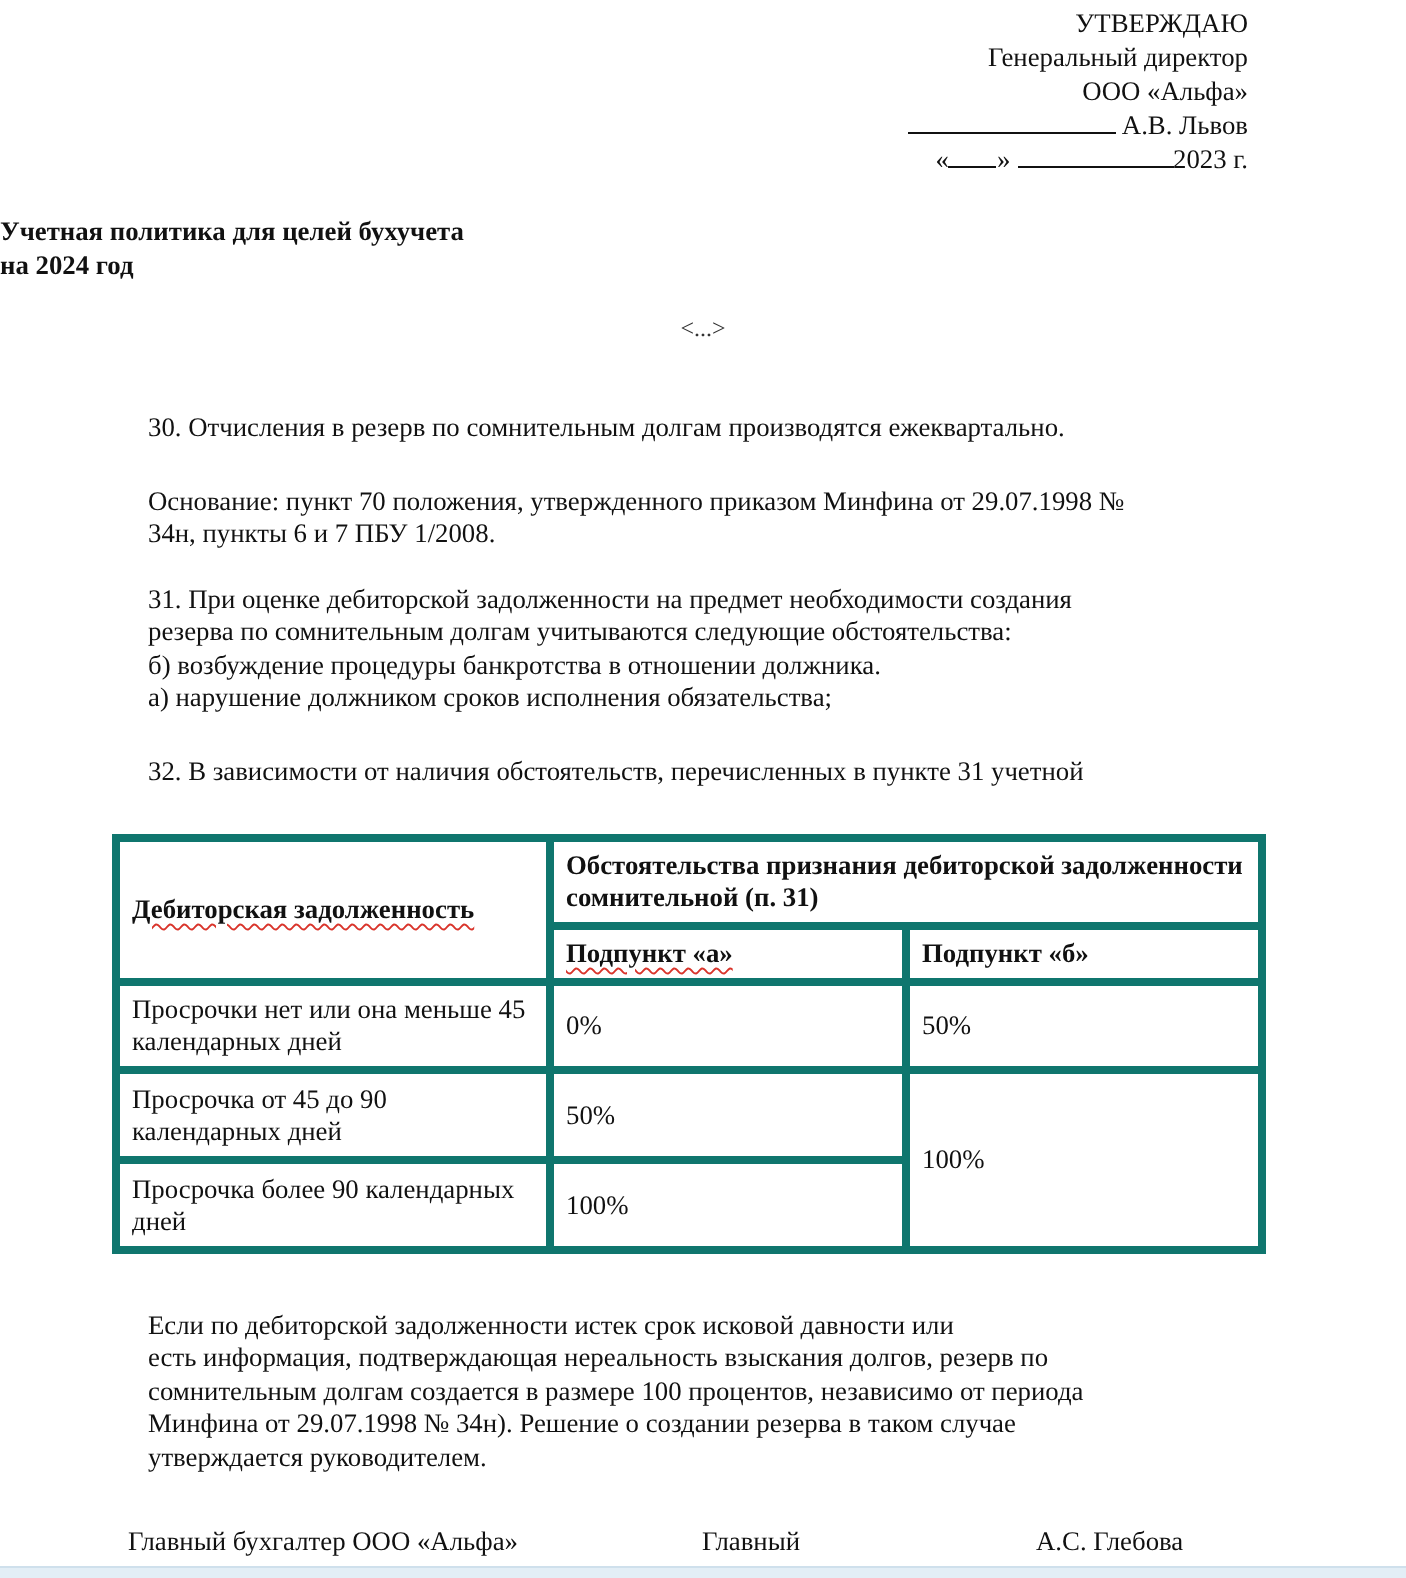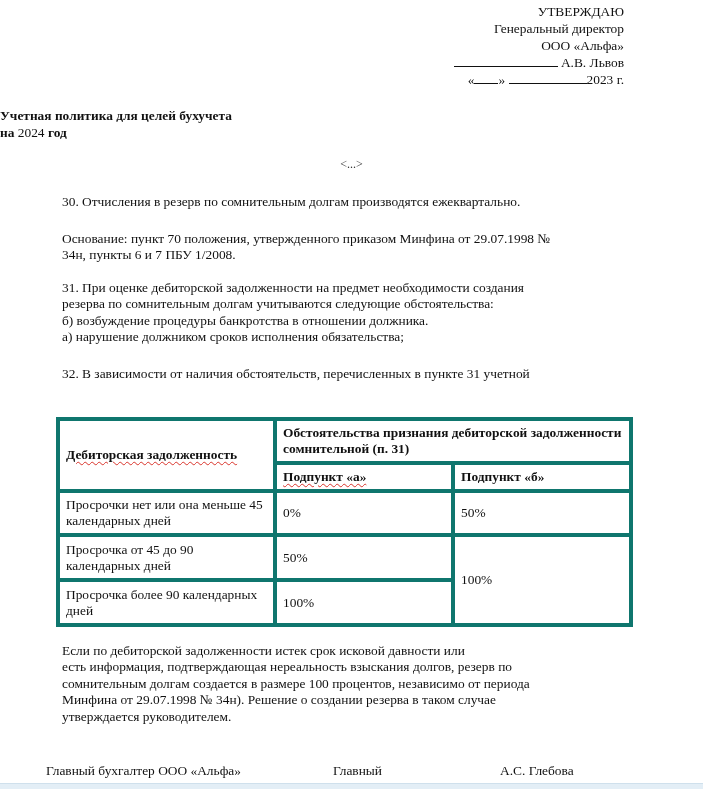--- a/index.html
+++ b/index.html
@@ -9,38 +9,38 @@
     font-family: "Liberation Serif", "DejaVu Serif", serif;
     font-size: 13.4px; line-height: 16px;
   }
   .page { position: absolute; left: 0; top: 0; width: 703px; height: 583px; background: #fff; }
   .bottom-band { position: absolute; left: 0; top: 783px; width: 703px; height: 6px; background: #e3eef6; border-top: 1px solid #cfe0ec; }
 
   .approve { position: absolute; right: 79px; top: 3px; text-align: right; line-height: 17px; }
   .approve .uline { display: inline-block; border-bottom: 1px solid #111; height: 12px; vertical-align: baseline; }
 
   .title { position: absolute; left: 0; width: 703px; top: 107px; text-align: left; font-weight: bold; line-height: 17px; }
-  .title .year { font-weight: normal; }
+  .title .year { font-weight: bold; }
   .ellipsis { position: absolute; left: 0; width: 703px; top: 156px; text-align: center; font-size: 12px; color: #333; }
 
-  .para { position: absolute; left: 62px; width: 570px; margin: 0; line-height: 16.4px; }
+  .para { position: absolute; left: 62px; width: 570px; margin: 12px; line-height: 16.4px; }
   .spell { text-decoration: underline wavy #d9342b; text-decoration-thickness: 1px; text-underline-offset: 2px; }
 
   table.reserve {
     position: absolute; left: 56px; top: 417px; width: 573px; height: 206px;
     border-collapse: collapse; table-layout: fixed;
   }
   table.reserve td, table.reserve th {
     border: 4px solid #0f766e; padding: 0 6px; text-align: left; vertical-align: middle;
     font-size: 13.4px; line-height: 16px;
   }
   table.reserve th { font-weight: bold; }
   table.reserve { border-right: 2px solid #777; border-bottom: 2px solid #777; }
 
-  .sign { position: absolute; top: 763px; left: 46px; width: 540px; height: 17px; }
+  .sign { position: absolute; top: 763px; left: 64px; width: 540px; height: 17px; }
   .sign span { position: absolute; top: 0; white-space: nowrap; }
 </style>
 </head>
 <body>
 
 <div class="page">
 
   <div class="approve">
     <div>УТВЕРЖДАЮ</div>
     <div>Генеральный директор</div>

